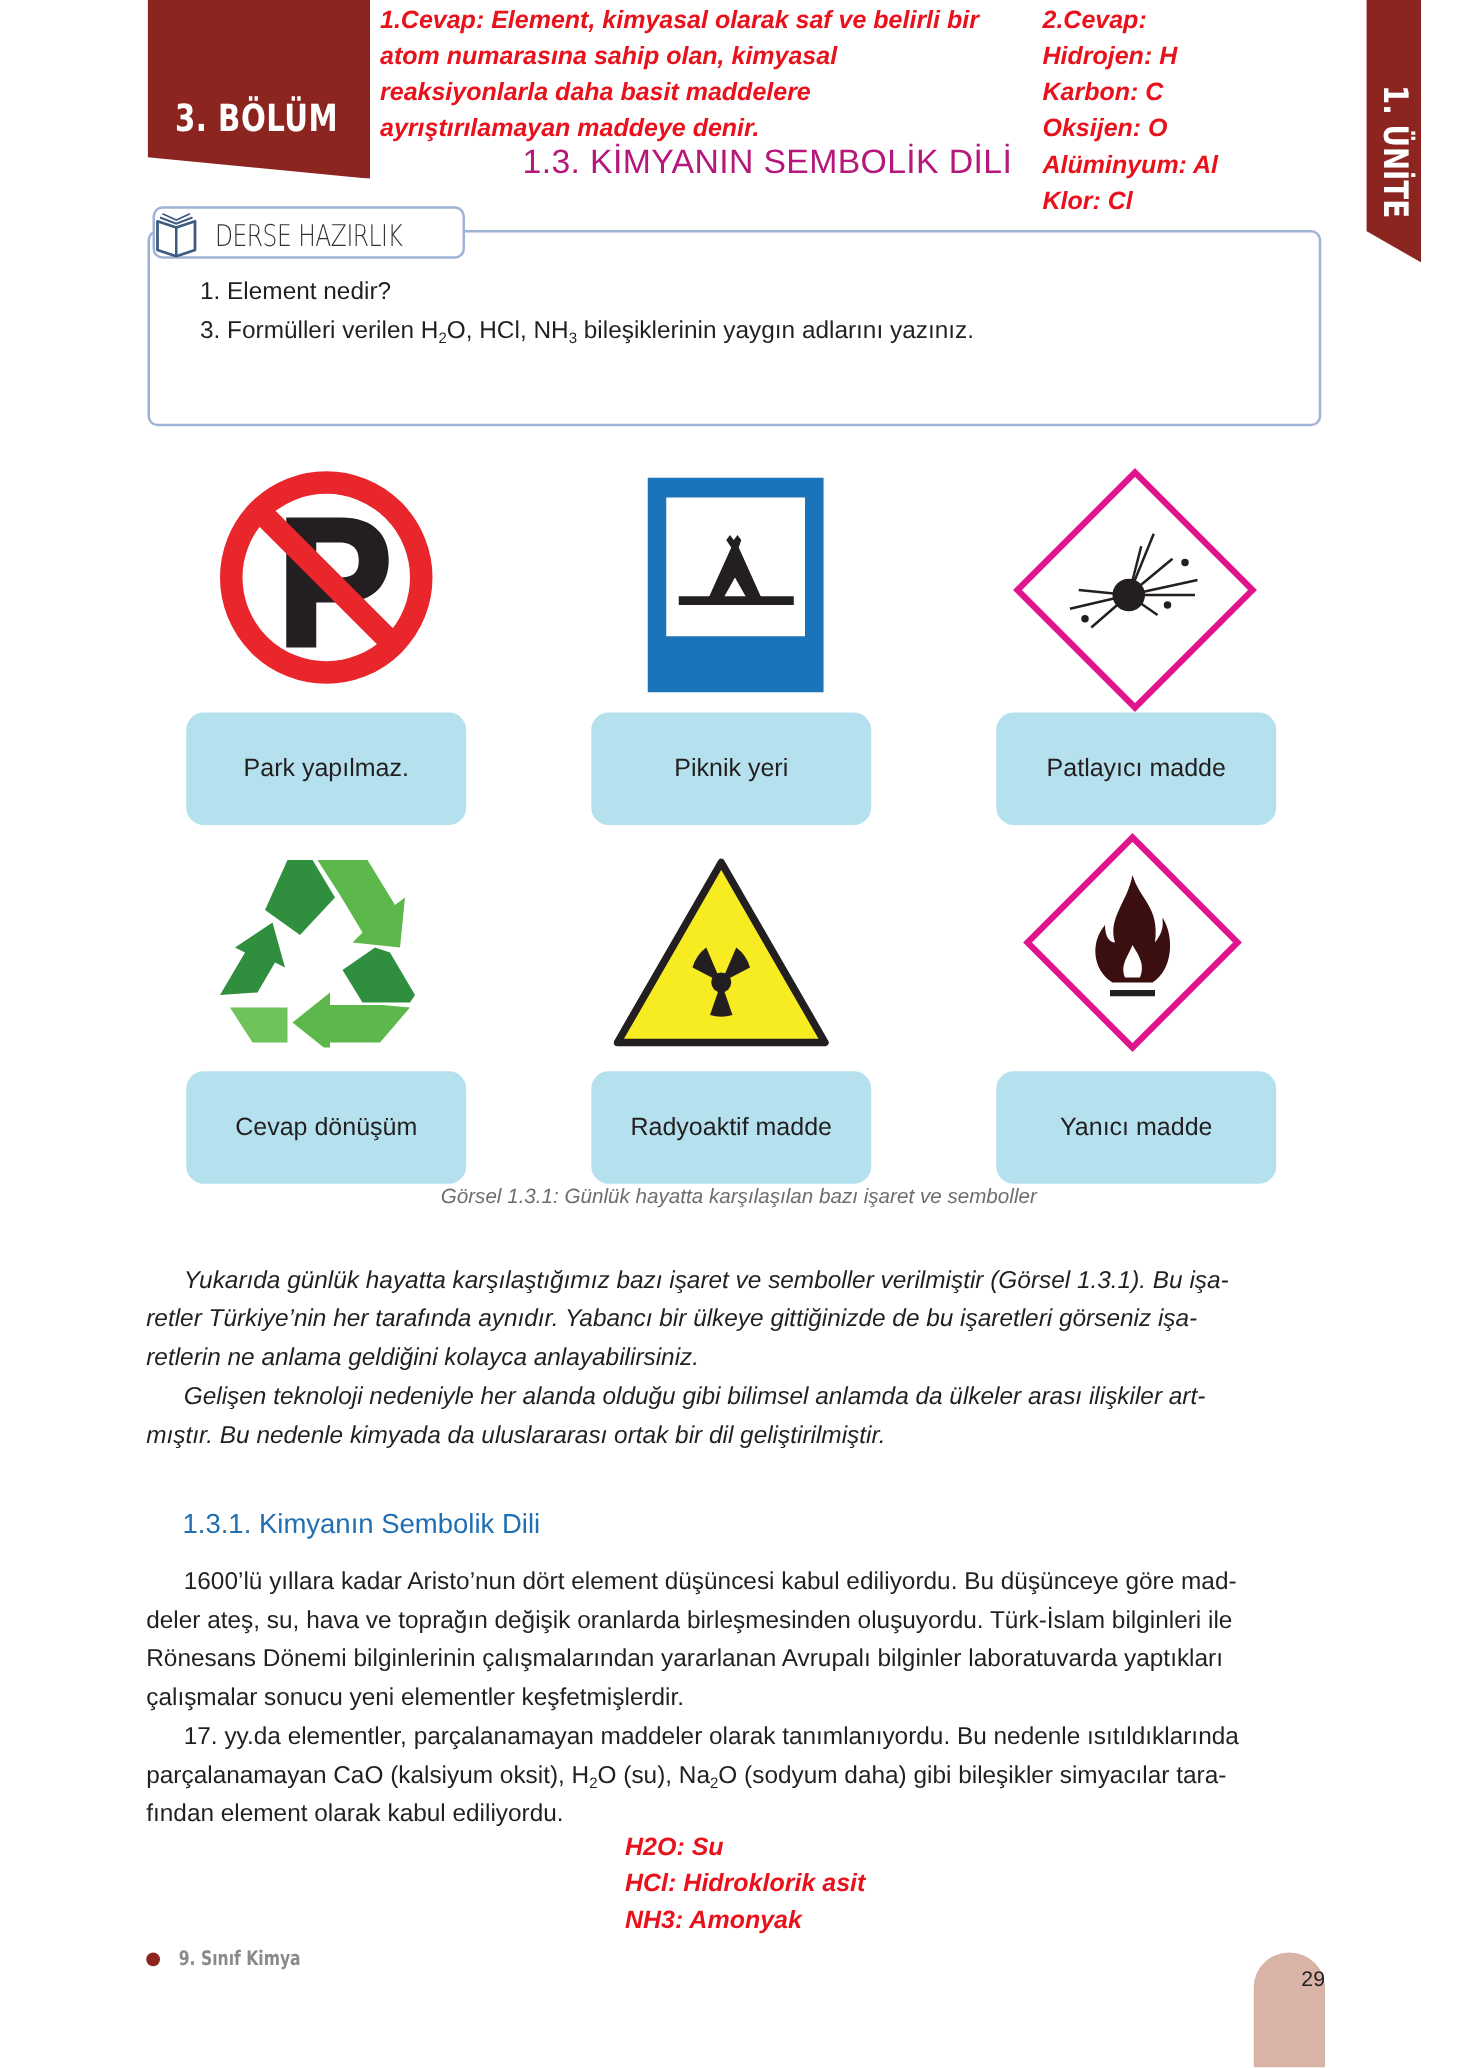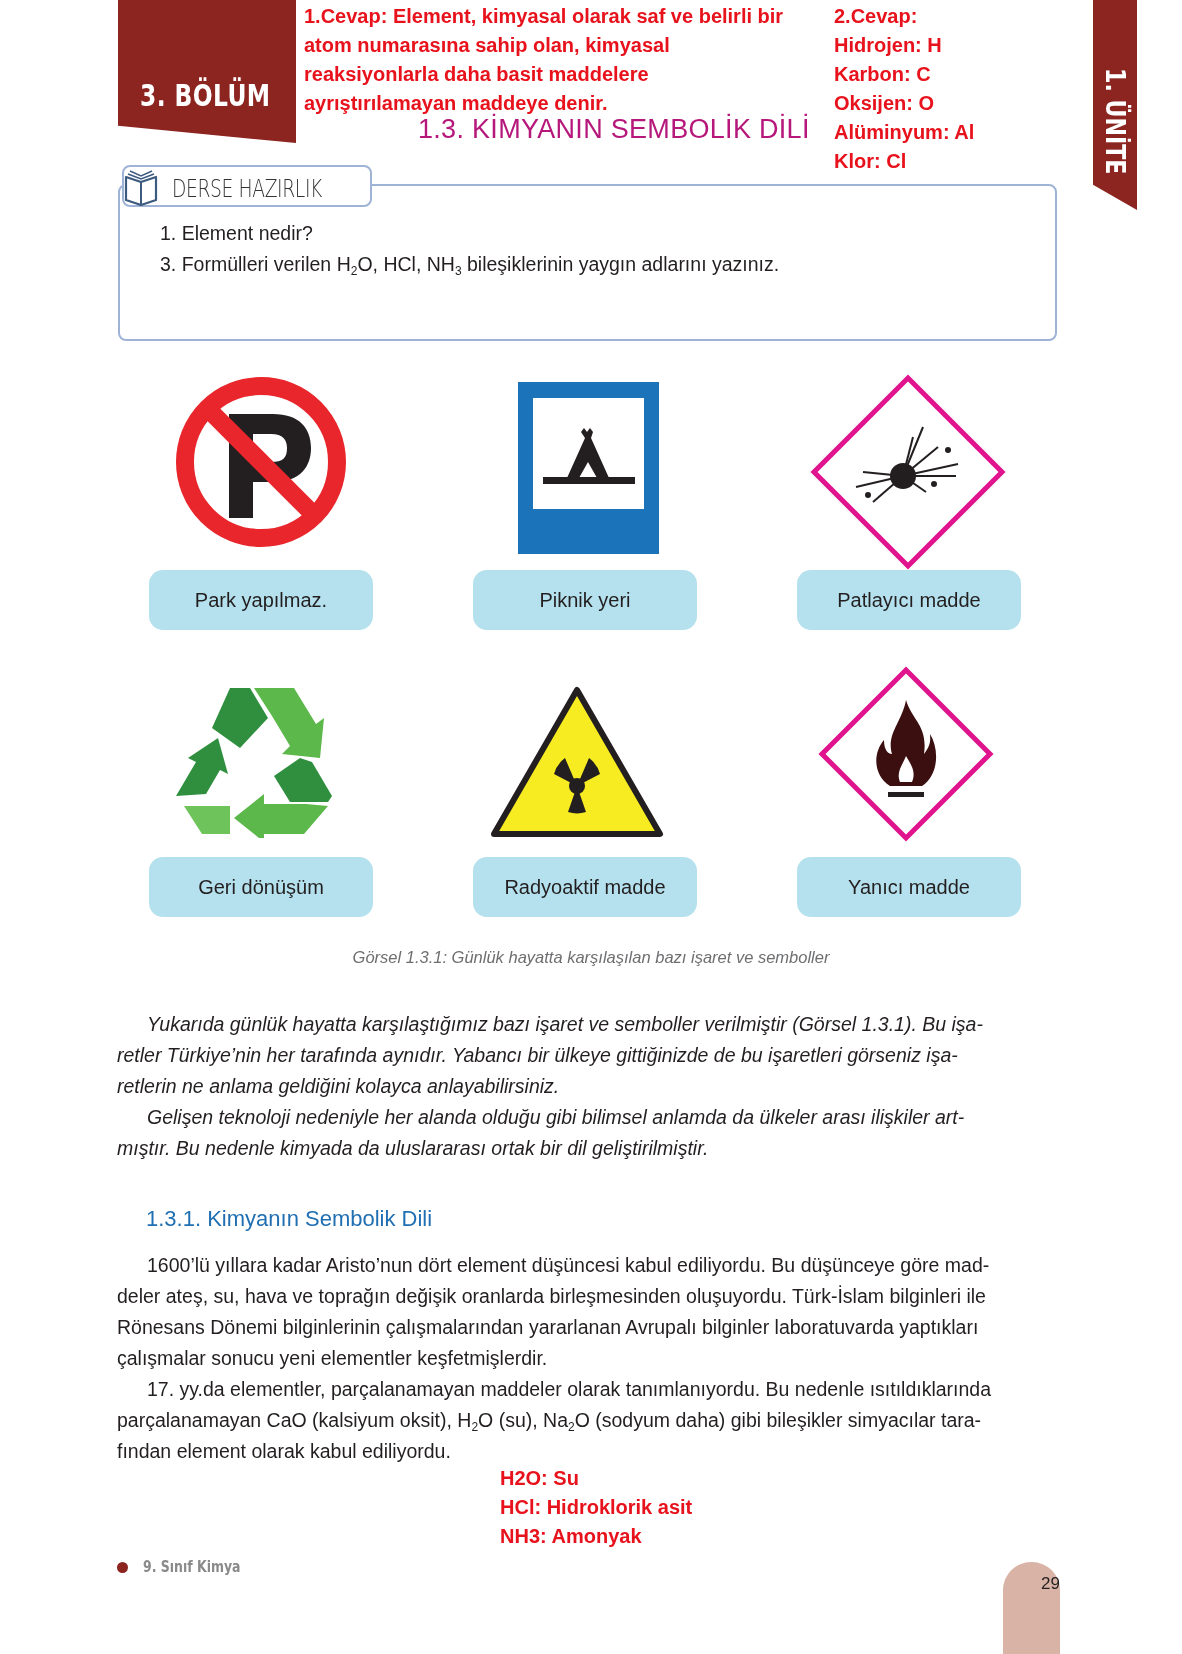--- a/index.html
+++ b/index.html
@@ -14,41 +14,41 @@
                    font-weight:bold; font-size:30px; transform:scaleX(0.78); transform-origin:left top; letter-spacing:0.5px; }
 
   
   .unit-ribbon { left:1093px; top:0; width:44px; height:210px; background:#8c2420;
                  clip-path: polygon(0 0,100% 0,100% 100%,0 88%); }
   .unit-label { left:1100px; top:68px; width:30px; height:120px; color:#fff; font-family:"DejaVu Sans", sans-serif;
                 font-weight:bold; font-size:27px; writing-mode:vertical-rl; transform:scaleY(0.82); transform-origin:top;
                 line-height:30px; white-space:nowrap; }
 
   
-  .answer { color:#e8121c; font-family:"Liberation Sans", sans-serif; font-weight:bold; font-size:20px; line-height:29px; }
+  .answer { color:#e8121c; font-family:"Liberation Sans", sans-serif; font-weight:bold; font-size:20px; line-height:29px;font-style:italic; }
   .answer1 { left:304px; top:2px; width:520px; }
   .answer2 { left:834px; top:2px; width:220px; }
   .answer3 { left:500px; top:1464px; width:300px; }
   .answer div { white-space:nowrap; }
 
   .section-title { left:418px; top:114px; color:#b5177a; font-size:27px; font-family:"Liberation Sans", sans-serif; letter-spacing:0.3px; white-space:nowrap; }
 
   
   .prep-box { left:118px; top:184px; width:939px; height:157px; border:2px solid #9fb3d6; border-radius:8px; box-sizing:border-box; }
   .prep-tab { left:122px; top:165px; width:250px; height:42px; background:#fff; border:2px solid #9fb3d6; border-radius:8px; box-sizing:border-box; }
   .prep-tab-label { left:172px; top:175px; font-family:"DejaVu Sans", sans-serif; font-size:24px; color:#333;
                     transform:scaleX(0.78); transform-origin:left top; white-space:nowrap; letter-spacing:-0.5px; font-weight:300; }
   .book-icon { left:122px; top:168px; width:38px; height:38px; }
   .prep-list { left:160px; top:218px; font-size:19.5px; line-height:31px; color:#231f20; }
   .prep-list div { white-space:nowrap; }
   sub { font-size:12px; vertical-align:-4px; line-height:0; }
 
   
   .sign { position:absolute; }
-  .label-box { position:absolute; width:224px; height:60px; background:#b4e1ed; border-radius:14px;
+  .label-box { position:absolute; width:224px; height:90px; background:#b4e1ed; border-radius:14px;
                display:flex; align-items:center; justify-content:center; font-size:20px; color:#231f20; }
   .caption { left:0; width:1182px; top:948px; text-align:center; font-style:italic; font-size:16.5px; color:#6d6e70; }
 
   
   .para { left:117px; width:938px; font-size:19.5px; line-height:31px; color:#231f20; text-align:justify; }
   .para .line { display:block; white-space:nowrap; }
   .para.italic { font-style:italic; }
   .subhead { left:146px; top:1206px; color:#1f6fb2; font-size:22px; white-space:nowrap; }
 
   
@@ -136,21 +136,21 @@
 <div class="label-box" style="left:797px;top:570px">Patlayıcı madde</div>
 
 <svg class="sign" style="left:172px;top:678px;width:180px;height:160px" viewBox="0 0 180 160">
   <path d="M58 10 L78 10 L96 40 L68 70 L40 50 Z" fill="#2f8f3e"></path>
   <path d="M82 10 L122 10 L144 46 L152 40 L148 80 L110 76 L118 68 L100 38 Z" fill="#5cb84a"></path>
   <path d="M140 84 L160 118 L156 124 L118 124 L102 98 L128 80 Z" fill="#2f8f3e"></path>
   <path d="M156 128 L132 156 L92 156 L92 164 L62 140 L92 116 L92 126 L134 126 Z" fill="#5cb84a"></path>
   <path d="M12 128 L58 128 L58 156 L30 156 Z" fill="#6ec35a"></path>
   <path d="M4 118 L24 84 L16 80 L46 60 L56 96 L48 92 L34 116 Z" fill="#2f8f3e"></path>
 </svg>
-<div class="label-box" style="left:149px;top:857px">Geri dönüşüm</div>
+<div class="label-box" style="left:149px;top:857px">Cevap dönüşüm</div>
 
 <svg class="sign" style="left:490px;top:686px;width:174px;height:152px" viewBox="0 0 174 152">
   <polygon points="87,4 170,148 4,148" fill="#f7ec22" stroke="#231f20" stroke-width="6" stroke-linejoin="round"></polygon>
   <circle cx="87" cy="100" r="8" fill="#231f20"></circle>
   <path d="M87 100 L64 88 A30 30 0 0 1 75 72 Z" fill="#231f20" transform="rotate(0 87 100)"></path>
   <path d="M87 100 L99 72 A30 30 0 0 1 110 88 Z" fill="#231f20"></path>
   <path d="M87 100 L96 126 A30 30 0 0 1 78 126 Z" fill="#231f20"></path>
 </svg>
 <div class="label-box" style="left:473px;top:857px">Radyoaktif madde</div>
 

